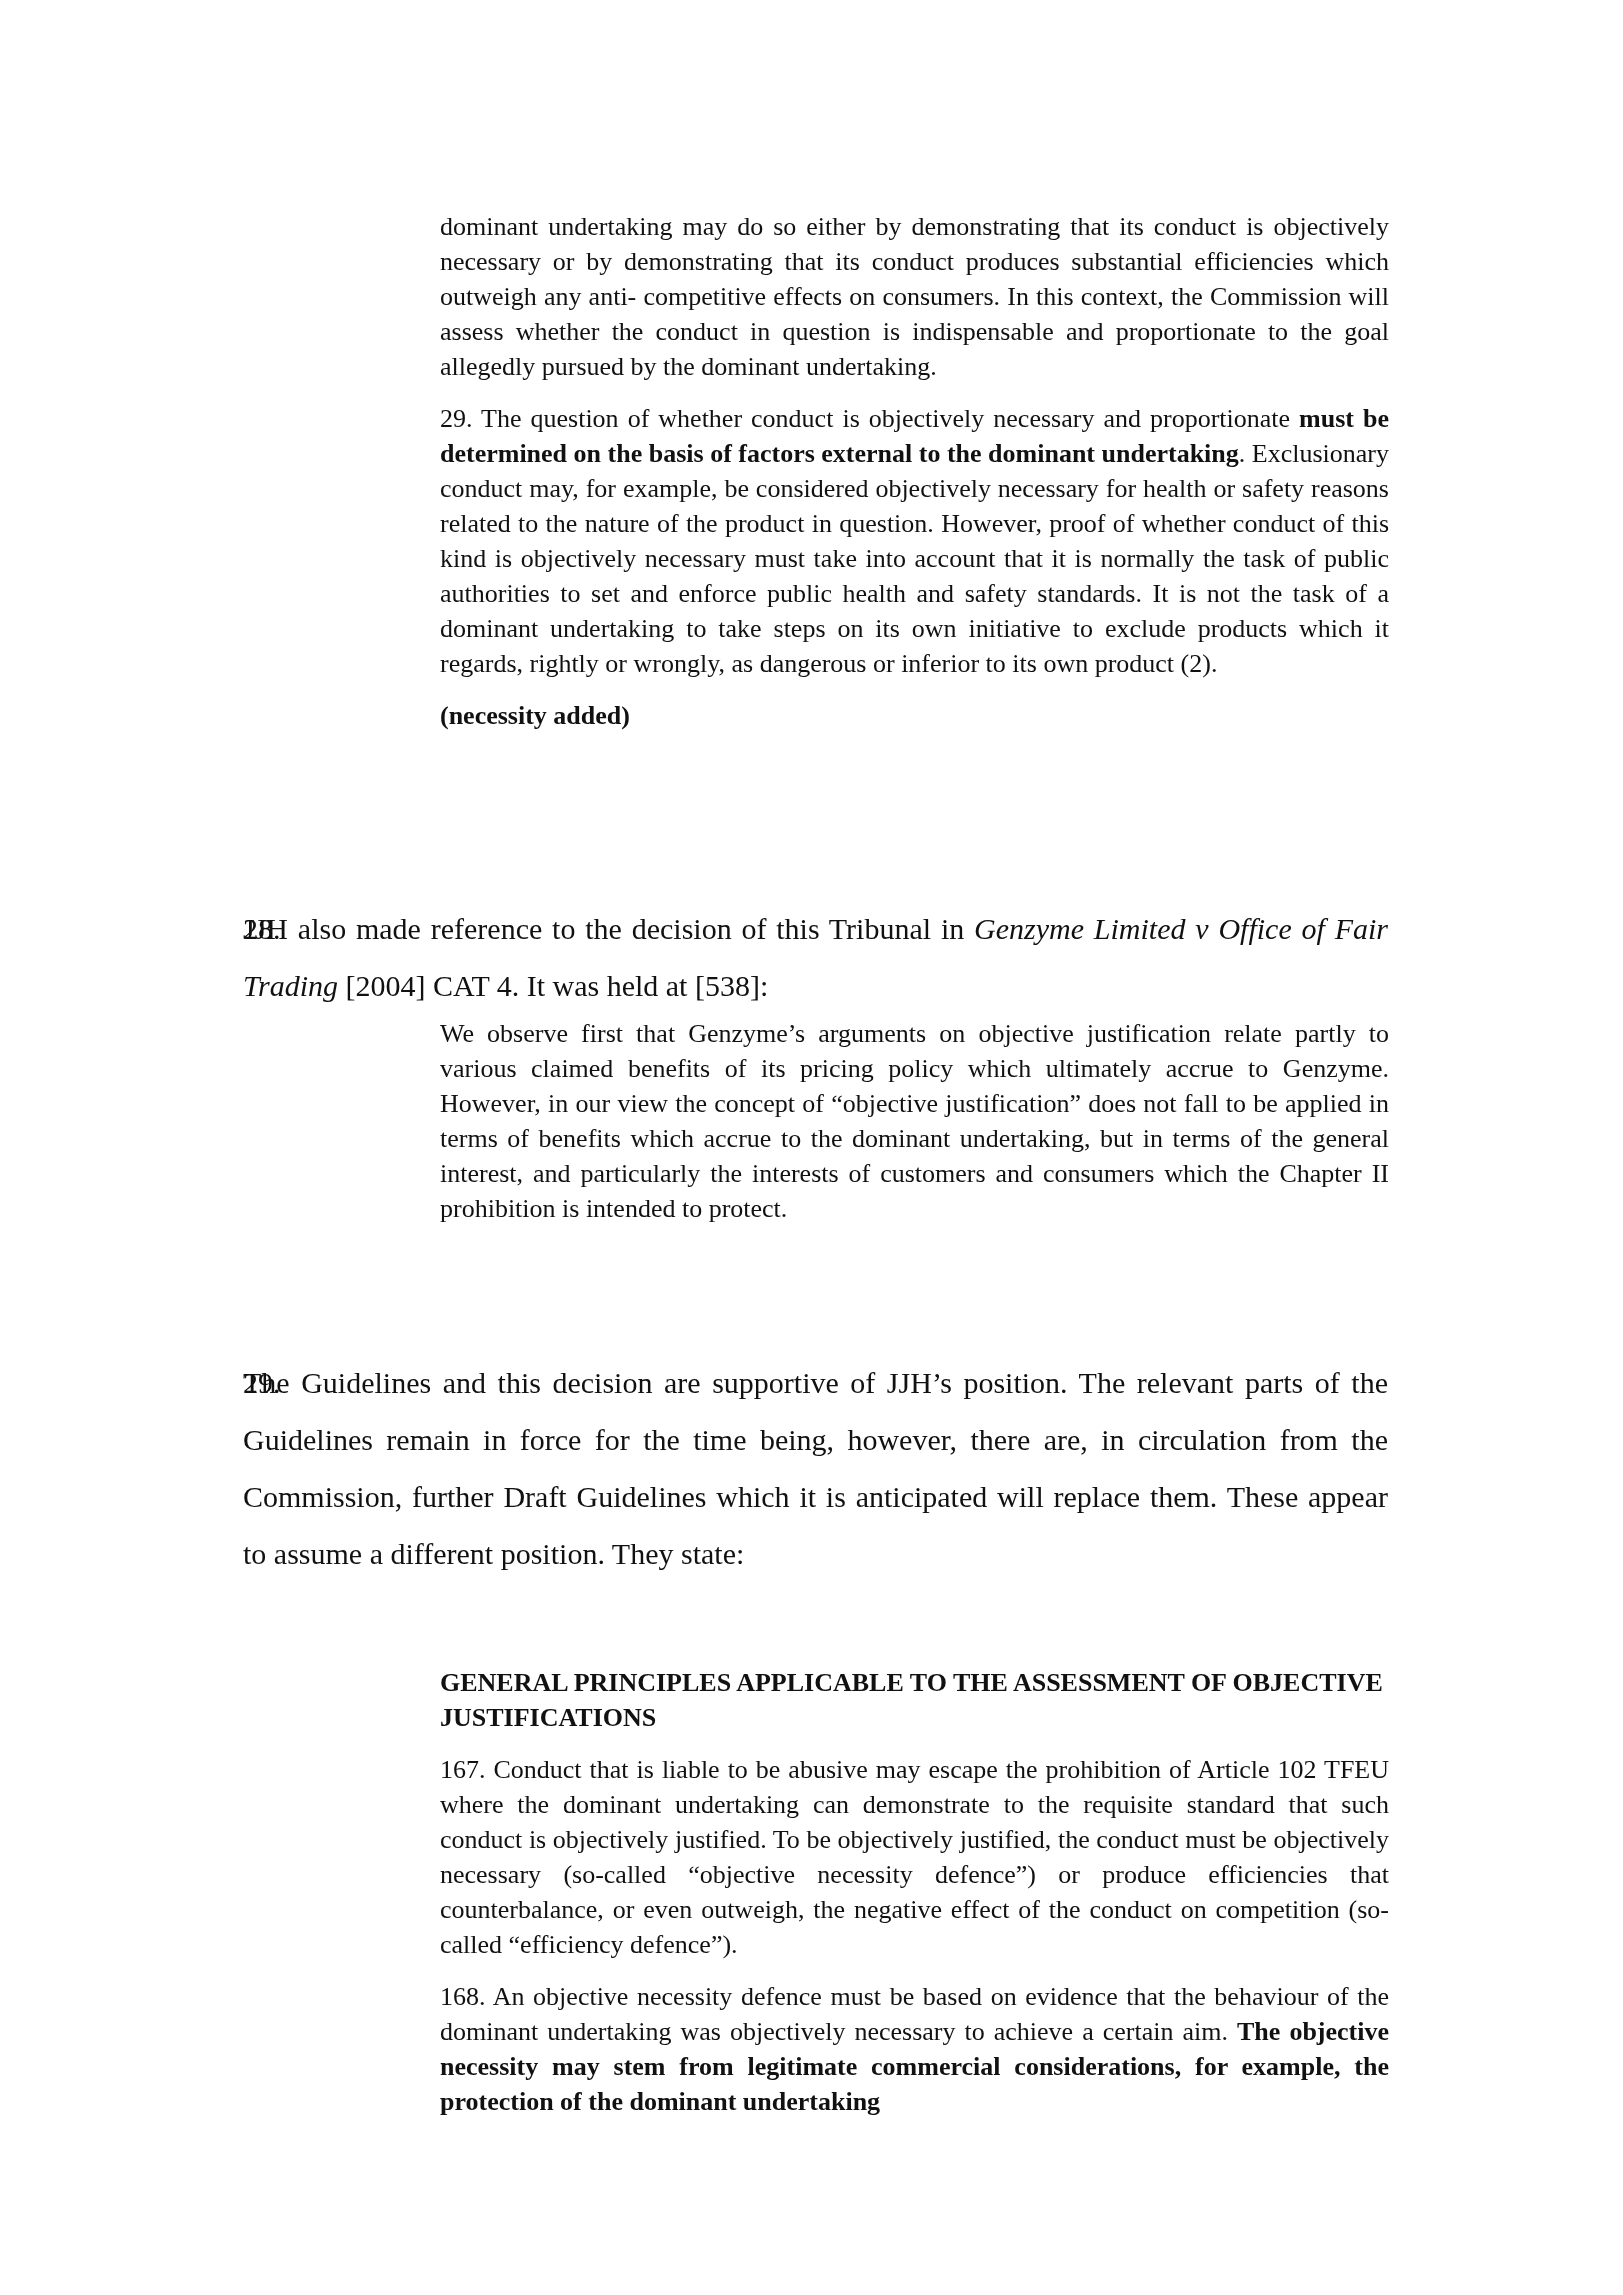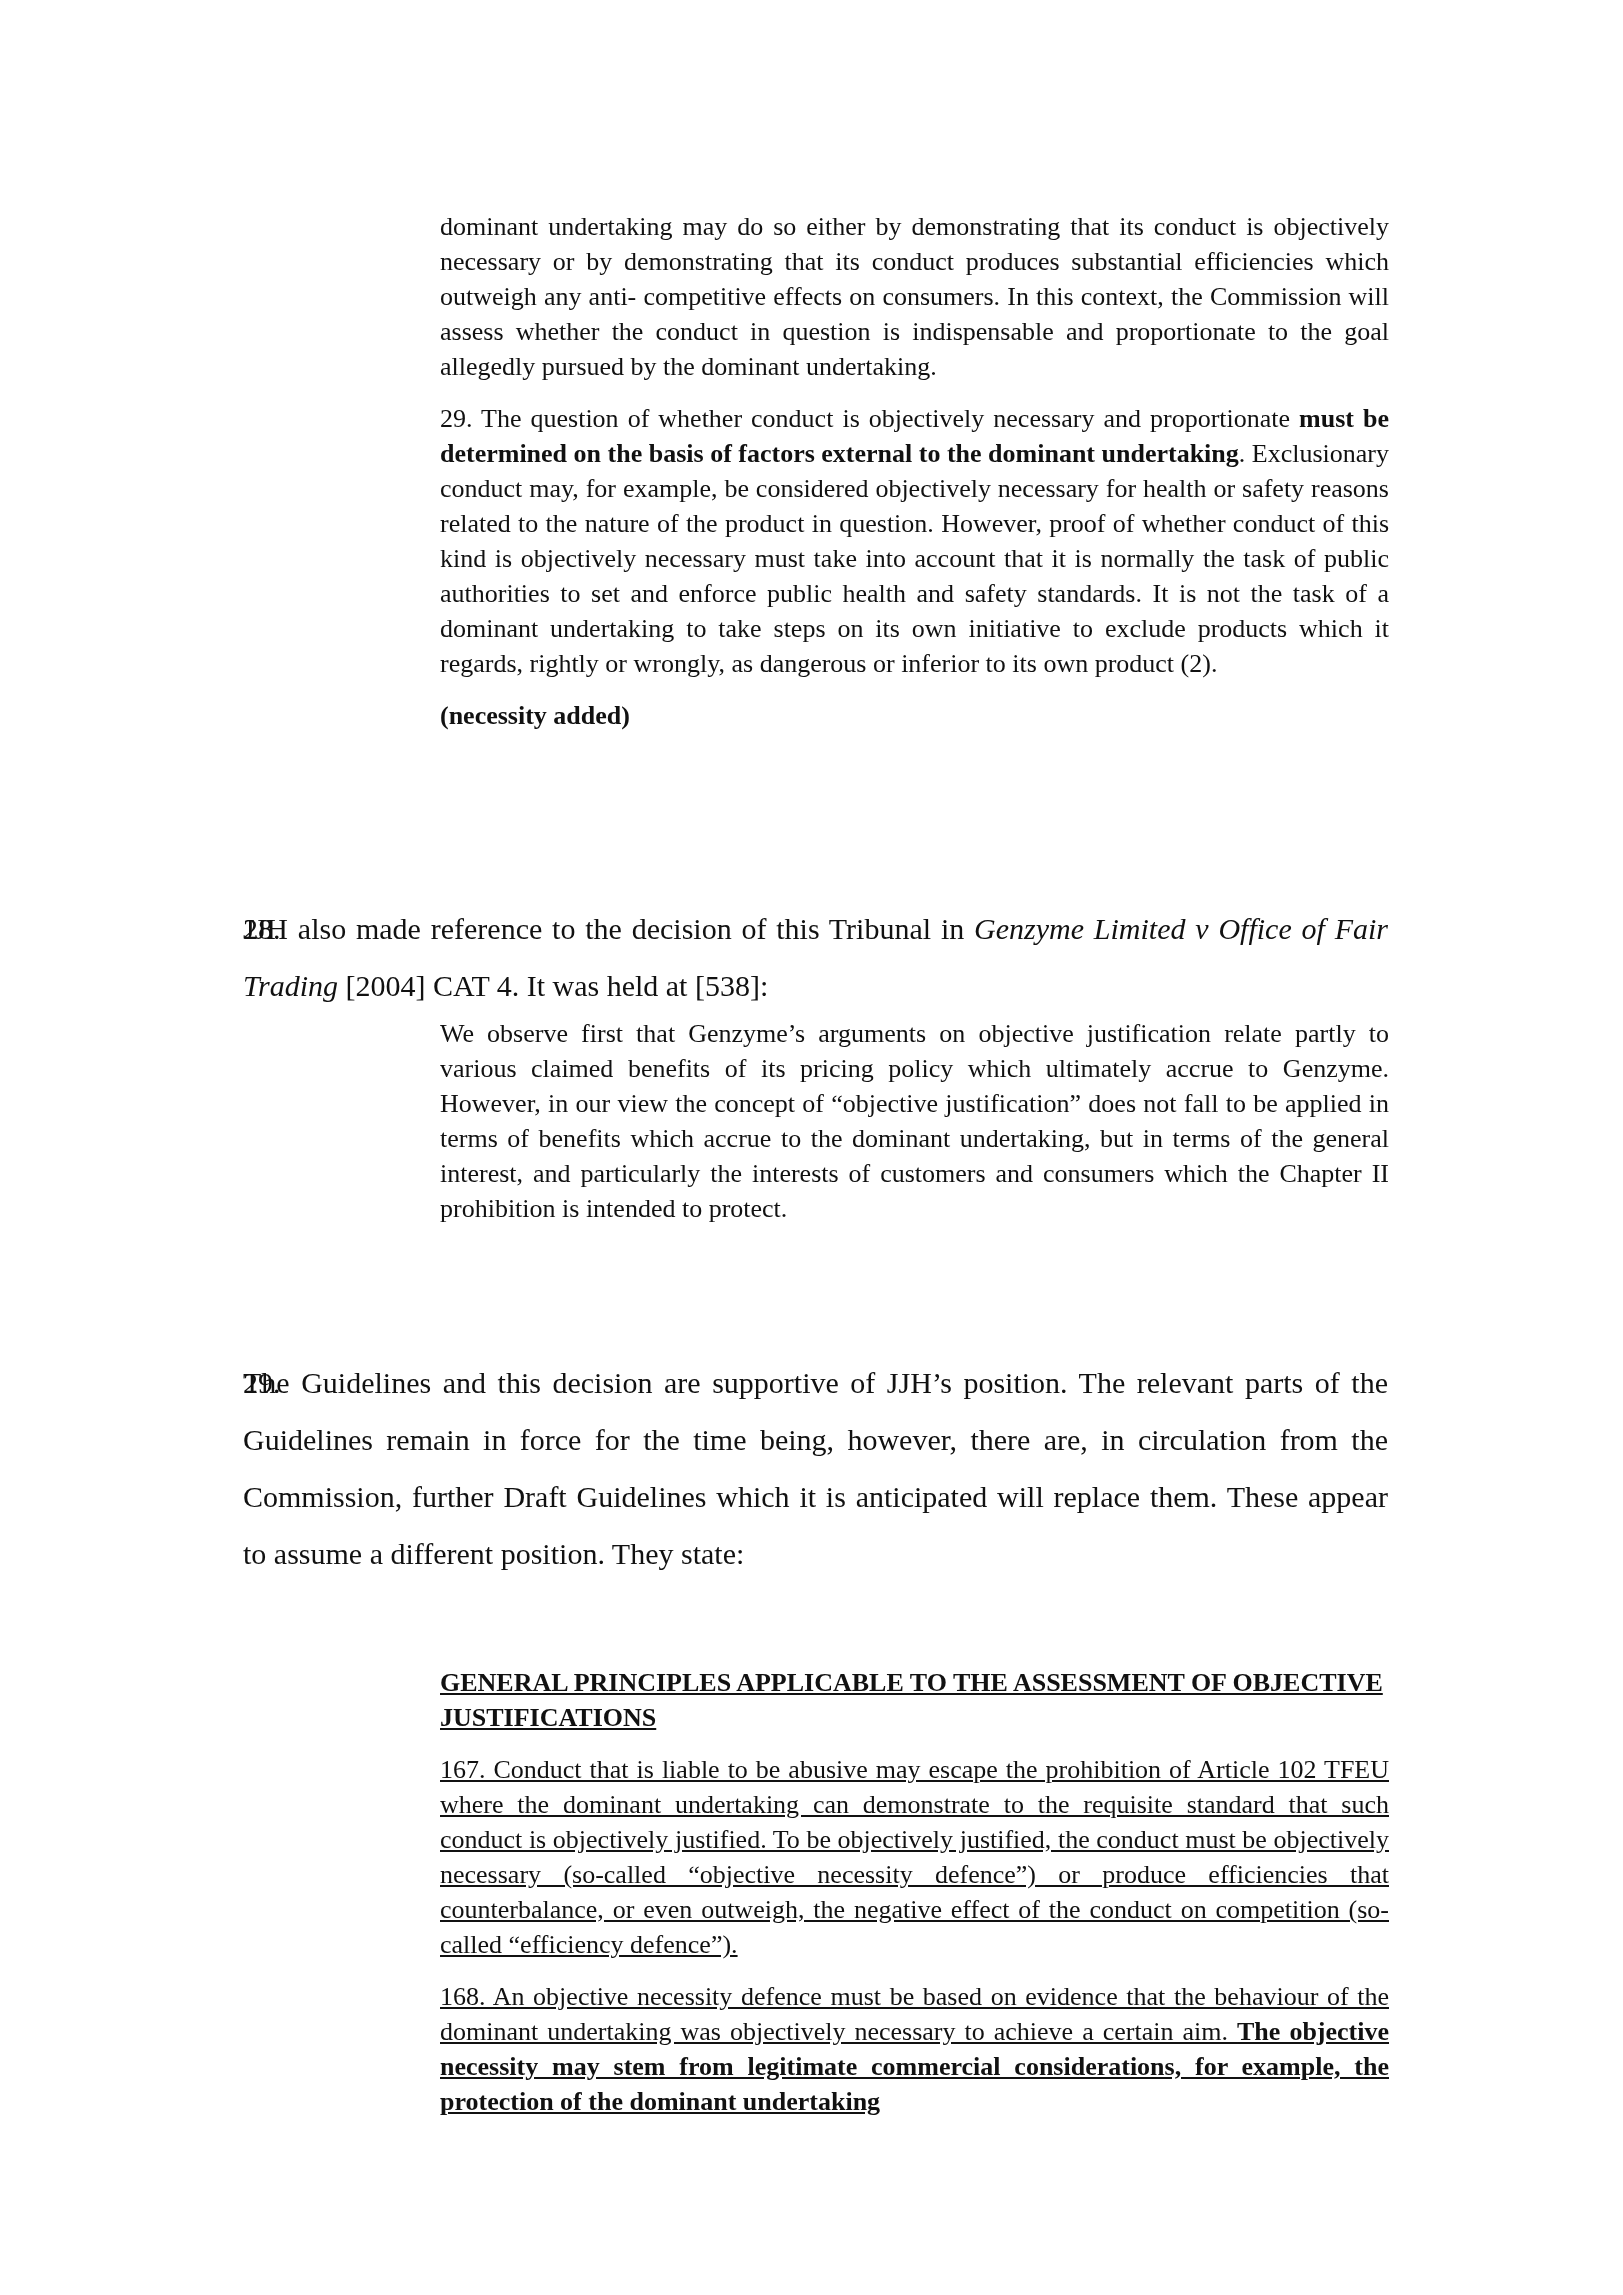--- a/index.html
+++ b/index.html
@@ -35,20 +35,20 @@
 
   <div class="quote" style="top:1001px;">
     <p>We observe first that Genzyme’s arguments on objective justification relate partly to various claimed benefits of its pricing policy which ultimately accrue to Genzyme. However, in our view the concept of “objective justification” does not fall to be applied in terms of benefits which accrue to the dominant undertaking, but in terms of the general interest, and particularly the interests of customers and consumers which the Chapter II prohibition is intended to protect.</p>
   </div>
 
   <div class="main" style="top:1354px;">
     <span class="num">29.</span>
     <div class="text">The Guidelines and this decision are supportive of JJH’s position. The relevant parts of the Guidelines remain in force for the time being, however, there are, in circulation from the Commission, further Draft Guidelines which it is anticipated will replace them. These appear to assume a different position. They state:</div>
   </div>
 
-  <div class="quote" style="top:1650px;text-decoration:underline;">
+  <div class="quote" style="top:1650px;">
     <p class="heading">GENERAL PRINCIPLES APPLICABLE TO THE ASSESSMENT OF OBJECTIVE JUSTIFICATIONS</p>
     <p style="margin-top:17px;">167. Conduct that is liable to be abusive may escape the prohibition of Article 102 TFEU where the dominant undertaking can demonstrate to the requisite standard that such conduct is objectively justified. To be objectively justified, the conduct must be objectively necessary (so-called “objective necessity defence”) or produce efficiencies that counterbalance, or even outweigh, the negative effect of the conduct on competition (so-called “efficiency defence”).</p>
     <p style="margin-top:17px;"><span>168. An objective necessity defence must be based on evidence that the behaviour of the dominant undertaking was objectively necessary to achieve a certain aim. </span><b>The objective necessity may stem from legitimate commercial considerations, for example, the protection of the dominant undertaking</b></p>
   </div>
 
 </div>
 
 
 </body></html>

